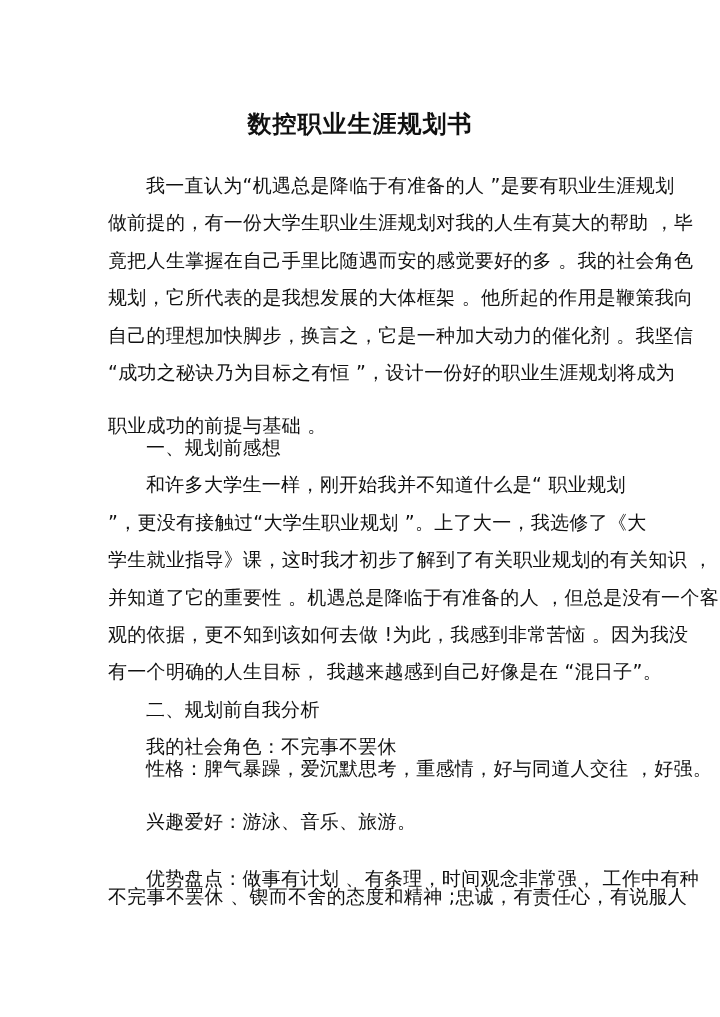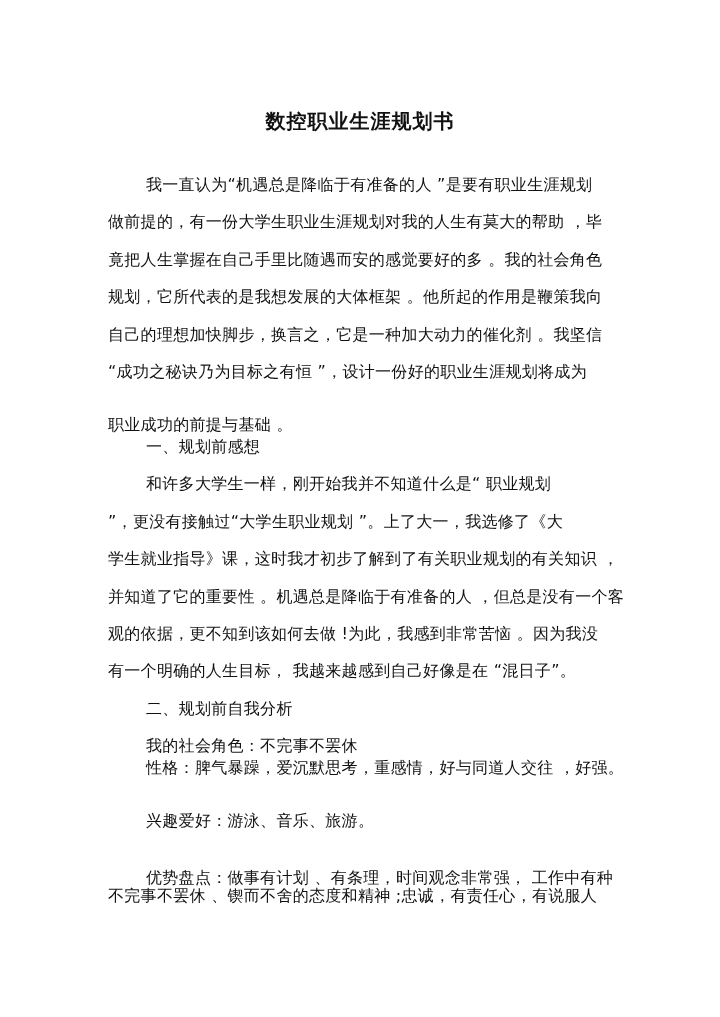--- a/index.html
+++ b/index.html
@@ -1,20 +1,20 @@
 <!DOCTYPE html>
 <html><head>
   <meta charset="utf-8">
   <style>
     html, body { margin: 0; padding: 0; background: #ffffff; }
     body { width: 720px; height: 1017px; position: relative; overflow: hidden;
       font-family: "DejaVu Sans", "Liberation Sans", sans-serif; color: #111; }
     .title { position: absolute; top: 108px; left: 0; width: 720px; text-align: center;
-      font-family: "DejaVu Serif", "Liberation Serif", serif; font-size: 20px; font-weight: bold; letter-spacing: 1px; }
-    .line { position: absolute; left: 108px; width: 520px; font-size: 16px; line-height: 24px;
+      font-family: "DejaVu Serif", "Liberation Serif", serif; font-size: 24px; font-weight: bold; letter-spacing: 1px; }
+    .line { position: absolute; left: 108px; width: 520px; font-size: 19px; line-height: 24px;
       white-space: nowrap; letter-spacing: 0.3px; }
     .indent { left: 146px; }
     .heading { font-weight: normal; }
   </style>
 </head>
 <body>
 
 <div>
   <div class="title">数控职业生涯规划书</div>
 

